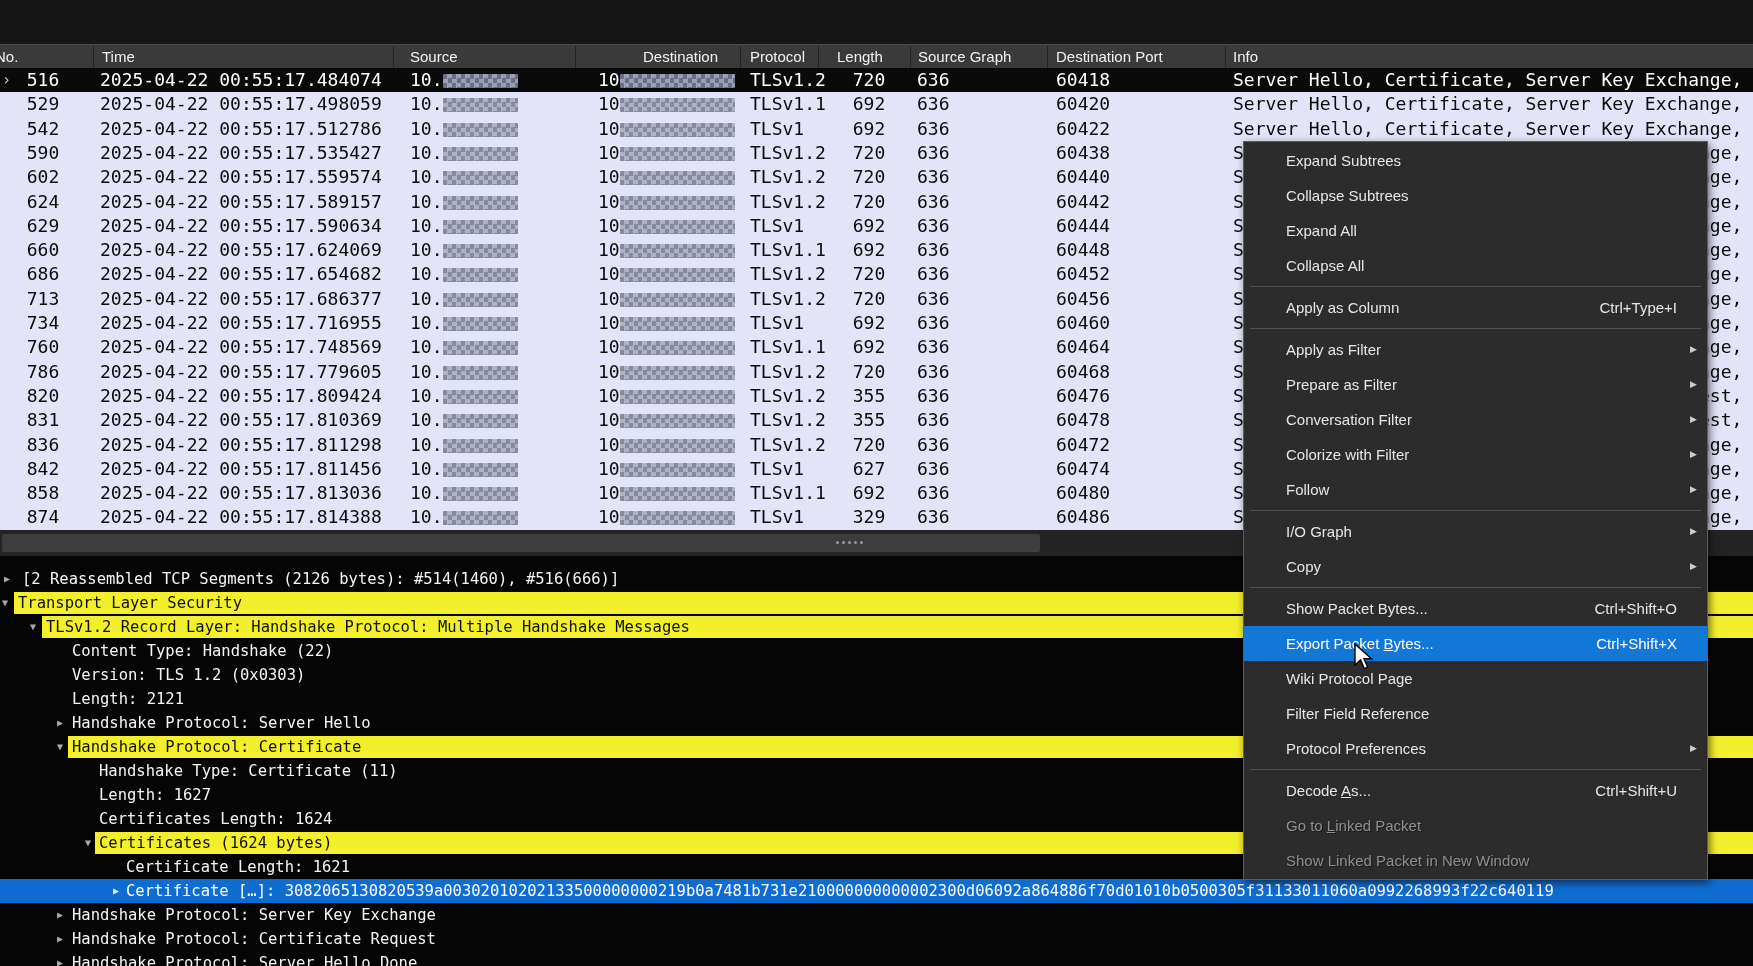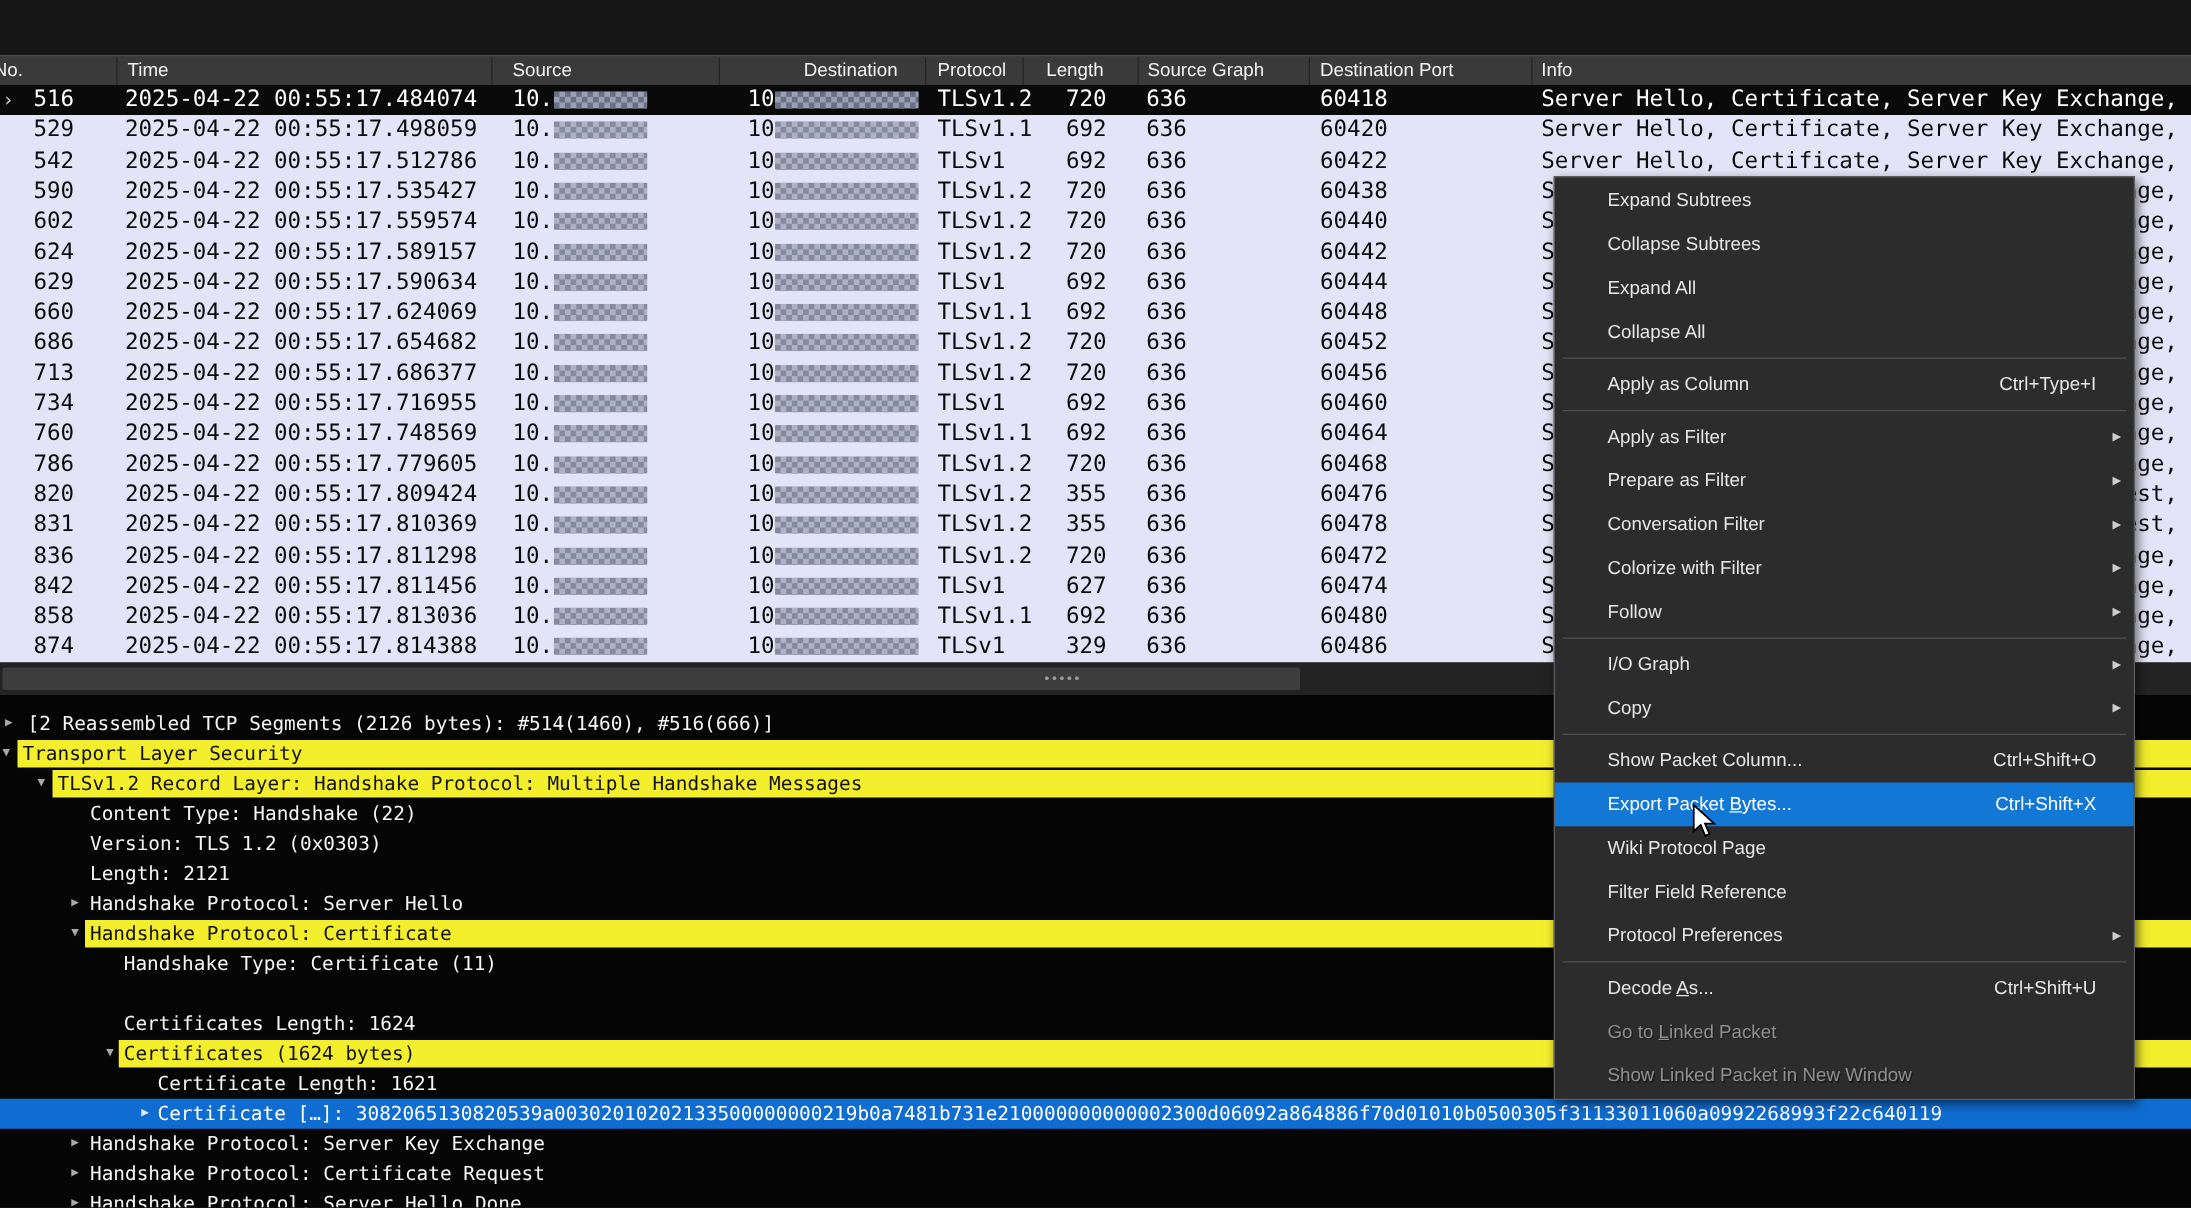--- a/index.html
+++ b/index.html
@@ -120,20 +120,21 @@
   <div class="detail" id="detail">
       <div class="dline" style="top: 11px;"><span class="dexp" style="left: 4px;">▶</span><span class="txt" style="left: 22px;">[2 Reassembled TCP Segments (2126 bytes): #514(1460), #516(666)]</span></div>
       <div class="dline yellow" style="top: 35px;"><div class="bar" style="left: 14px;"></div><span class="dexp" style="left: 2px;">▼</span><span class="txt" style="left: 18px;">Transport Layer Security</span></div>
       <div class="dline yellow" style="top: 59px;"><div class="bar" style="left: 42px;"></div><span class="dexp" style="left: 30px;">▼</span><span class="txt" style="left: 46px;">TLSv1.2 Record Layer: Handshake Protocol: Multiple Handshake Messages</span></div>
       <div class="dline" style="top: 83px;"><span class="txt" style="left: 72px;">Content Type: Handshake (22)</span></div>
       <div class="dline" style="top: 107px;"><span class="txt" style="left: 72px;">Version: TLS 1.2 (0x0303)</span></div>
       <div class="dline" style="top: 131px;"><span class="txt" style="left: 72px;">Length: 2121</span></div>
       <div class="dline" style="top: 155px;"><span class="dexp" style="left: 57px;">▶</span><span class="txt" style="left: 72px;">Handshake Protocol: Server Hello</span></div>
       <div class="dline yellow" style="top: 179px;"><div class="bar" style="left: 68px;"></div><span class="dexp" style="left: 57px;">▼</span><span class="txt" style="left: 72px;">Handshake Protocol: Certificate</span></div>
       <div class="dline" style="top: 203px;"><span class="txt" style="left: 99px;">Handshake Type: Certificate (11)</span></div>
+      <div class="dline" style="top: 227px;"><span class="txt" style="left: 99px;">Length: 1627</span></div>
       <div class="dline" style="top: 251px;"><span class="txt" style="left: 99px;">Certificates Length: 1624</span></div>
       <div class="dline yellow" style="top: 275px;"><div class="bar" style="left: 95px;"></div><span class="dexp" style="left: 85px;">▼</span><span class="txt" style="left: 99px;">Certificates (1624 bytes)</span></div>
       <div class="dline" style="top: 299px;"><span class="txt" style="left: 126px;">Certificate Length: 1621</span></div>
       <div class="dline blue" style="top: 323px;"><span class="dexp" style="left: 113px;">▶</span><span class="txt" style="left: 126px;">Certificate […]: 3082065130820539a00302010202133500000000219b0a7481b731e210000000000002300d06092a864886f70d01010b0500305f31133011060a0992268993f22c640119</span></div>
       <div class="dline" style="top: 347px;"><span class="dexp" style="left: 57px;">▶</span><span class="txt" style="left: 72px;">Handshake Protocol: Server Key Exchange</span></div>
       <div class="dline" style="top: 371px;"><span class="dexp" style="left: 57px;">▶</span><span class="txt" style="left: 72px;">Handshake Protocol: Certificate Request</span></div>
       <div class="dline" style="top: 395px;"><span class="dexp" style="left: 57px;">▶</span><span class="txt" style="left: 72px;">Handshake Protocol: Server Hello Done</span></div>
     </div>
 
   <div class="menu" id="menu">
@@ -146,21 +147,21 @@
       <div class="msep"></div>
       <div class="mitem"><span>Apply as Filter</span><span class="sub">▶</span></div>
       <div class="mitem"><span>Prepare as Filter</span><span class="sub">▶</span></div>
       <div class="mitem"><span>Conversation Filter</span><span class="sub">▶</span></div>
       <div class="mitem"><span>Colorize with Filter</span><span class="sub">▶</span></div>
       <div class="mitem"><span>Follow</span><span class="sub">▶</span></div>
       <div class="msep"></div>
       <div class="mitem"><span>I/O Graph</span><span class="sub">▶</span></div>
       <div class="mitem"><span>Copy</span><span class="sub">▶</span></div>
       <div class="msep"></div>
-      <div class="mitem"><span>Show Packet Column...</span><span class="sc">Ctrl+Shift+O</span></div>
+      <div class="mitem"><span>Show Packet Bytes...</span><span class="sc">Ctrl+Shift+O</span></div>
       <div class="mitem hl"><span>Export Packet <span class="mn">B</span>ytes...</span><span class="sc">Ctrl+Shift+X</span></div>
       <div class="mitem"><span>Wiki Protocol Page</span></div>
       <div class="mitem"><span>Filter Field Reference</span></div>
       <div class="mitem"><span>Protocol Preferences</span><span class="sub">▶</span></div>
       <div class="msep"></div>
       <div class="mitem"><span>Decode <span class="mn">A</span>s...</span><span class="sc">Ctrl+Shift+U</span></div>
       <div class="mitem dis"><span>Go to <span class="mn">L</span>inked Packet</span></div>
       <div class="mitem dis"><span>Show Linked Packet in New Window</span></div>
     </div>
 

